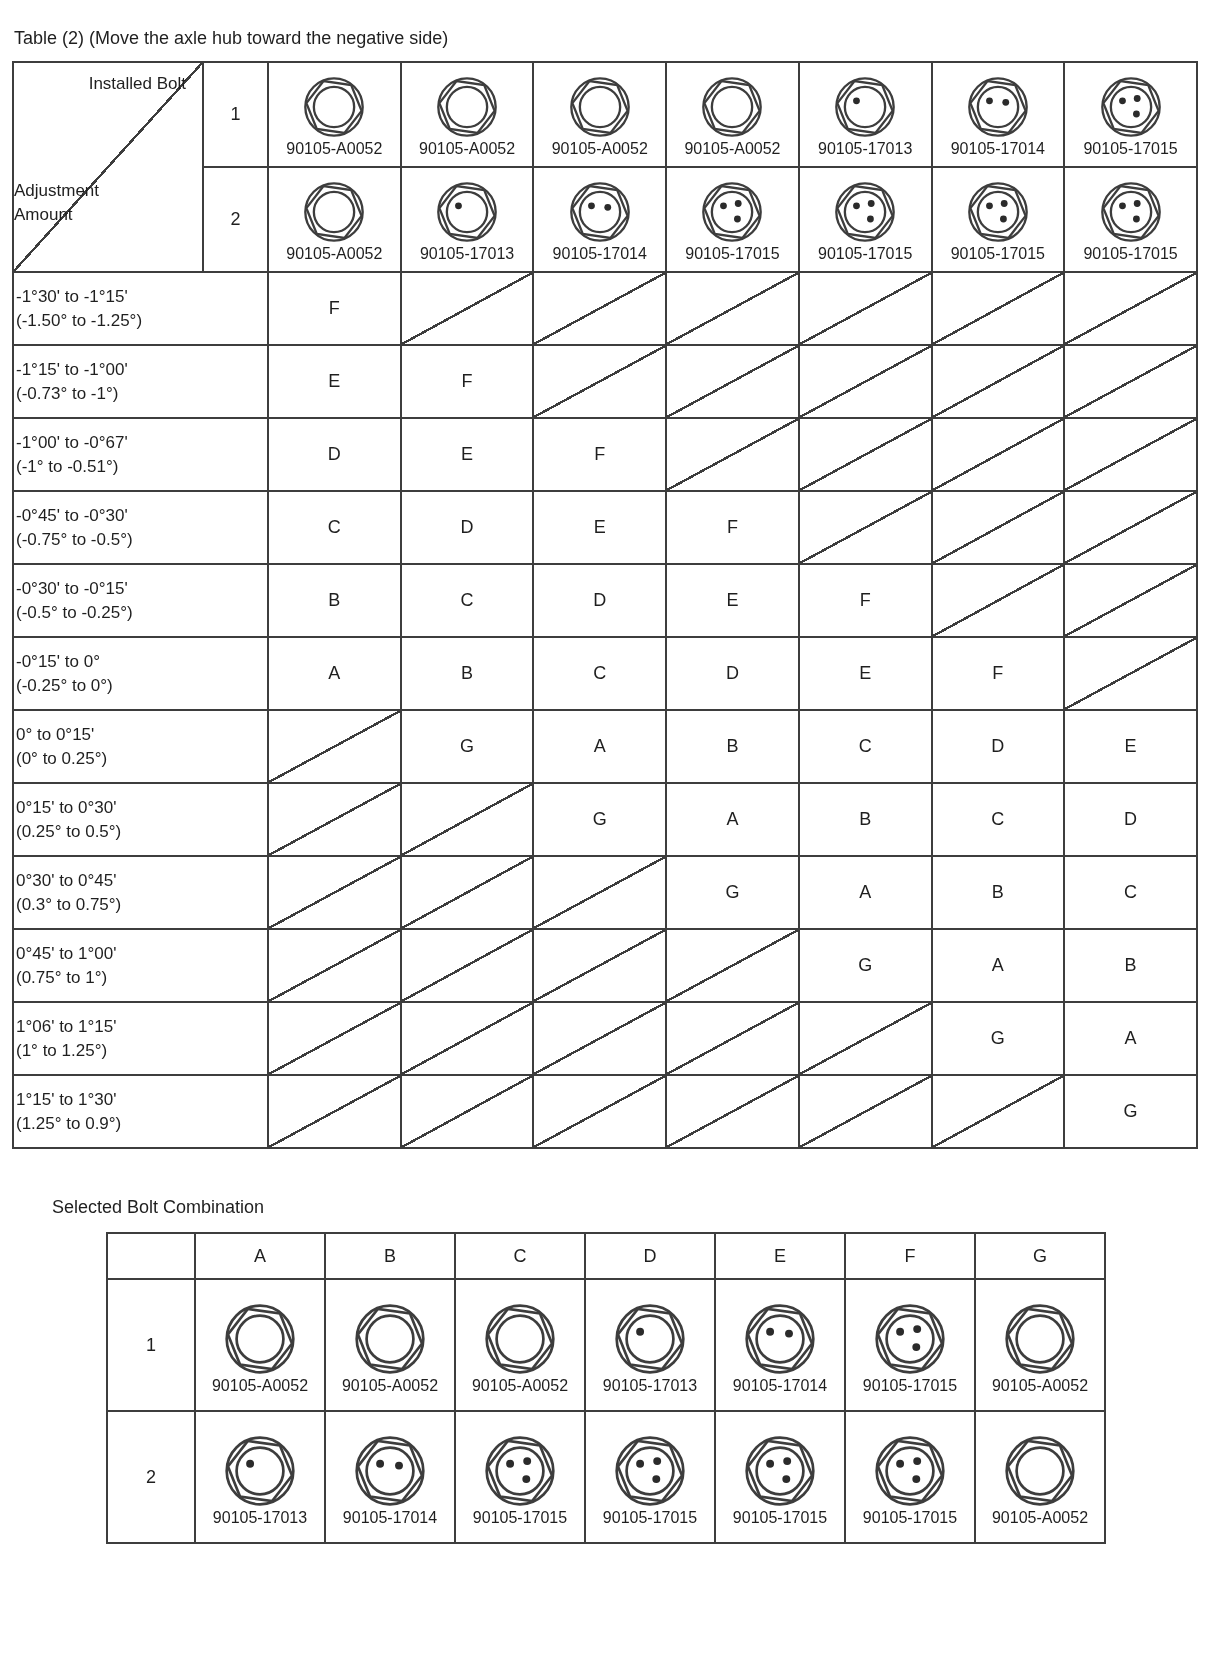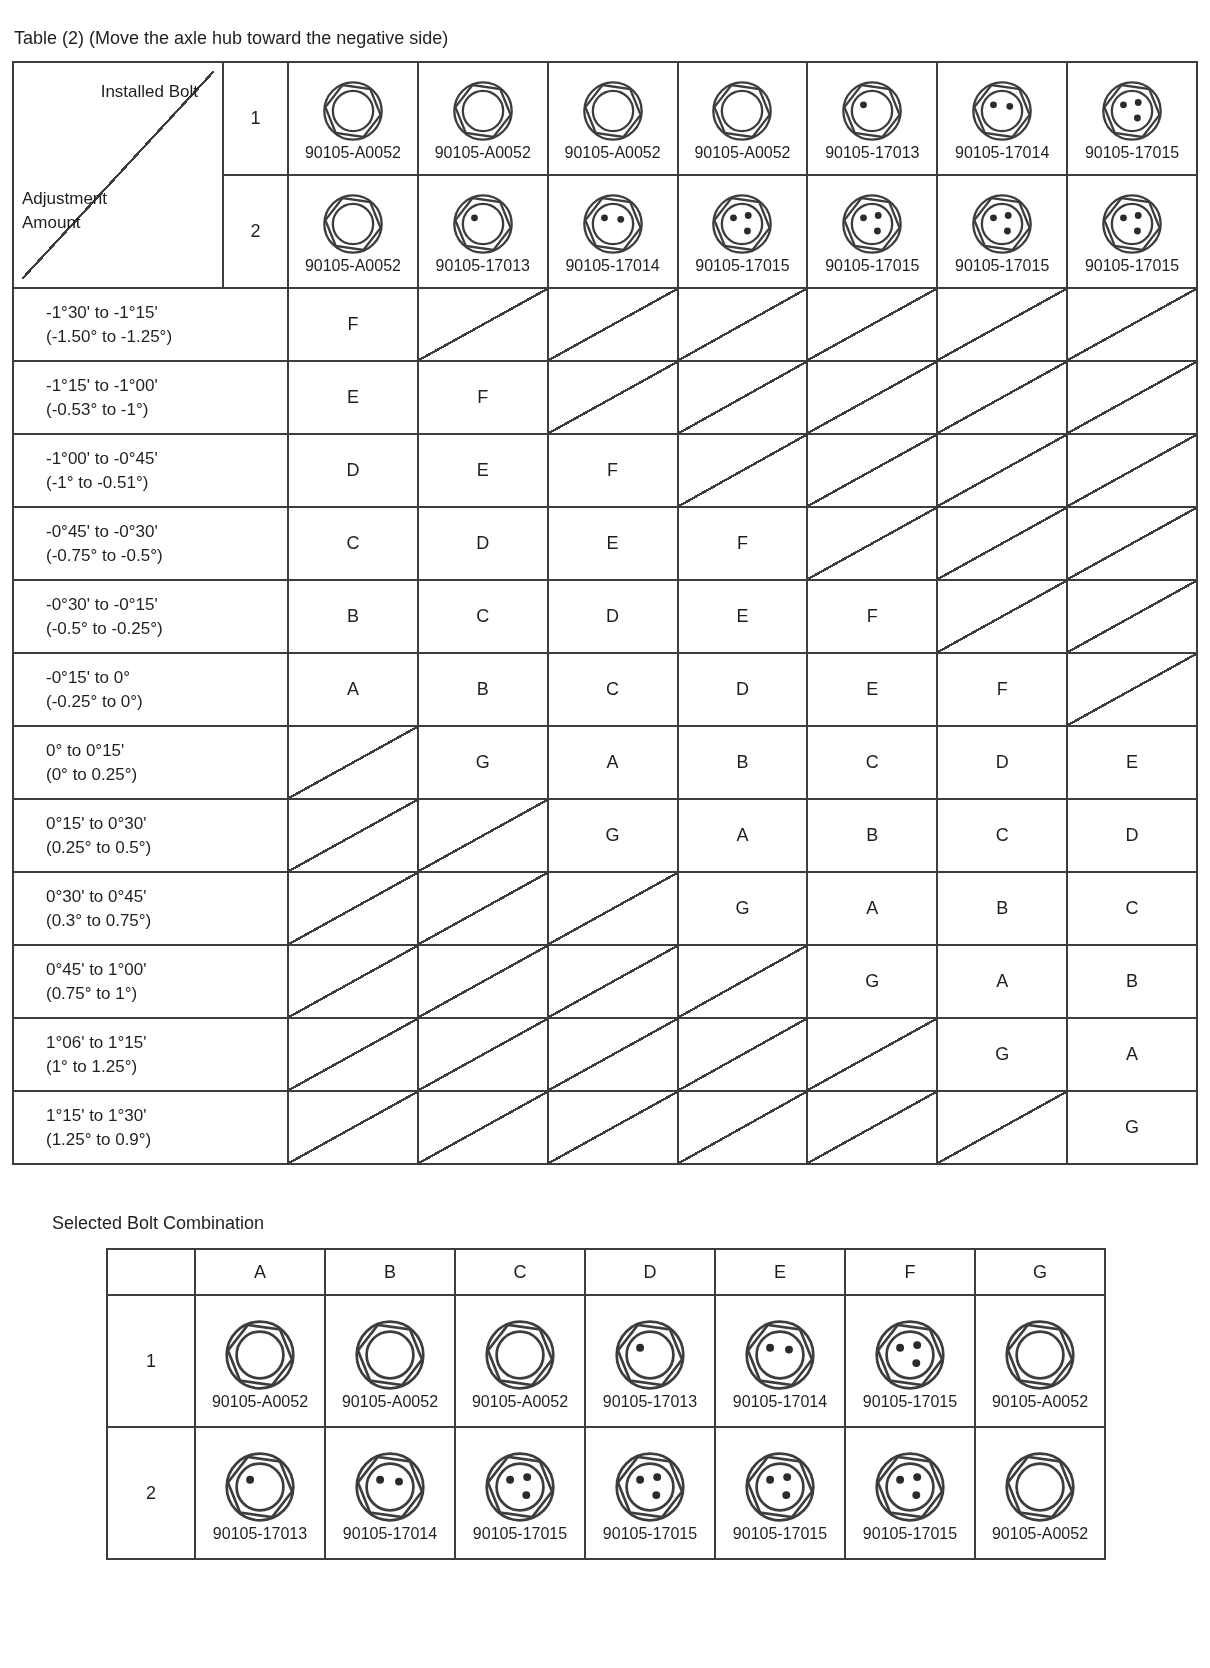--- a/index.html
+++ b/index.html
@@ -12,36 +12,36 @@
     position: relative;
   }
   .title {
     padding: 28px 0 0 14px;
     font-size: 18px;
   }
   table { border-collapse: collapse; table-layout: fixed; }
   td { border: 2px solid #3d3d3d; vertical-align: middle; }
 
   .main-table { margin: 12px 0 0 12px; width: 1186px; }
-  td.corner { width: 210px; padding: 8px; }
+  td.corner { width: 190px; padding: 0; }
   .corner-box {
     position: relative;
     width: 100%;
     height: 208px;
     background: linear-gradient(to bottom right,
       transparent calc(50% - 1.2px), #3d3d3d calc(50% - 1.2px),
       #3d3d3d calc(50% + 1.2px), transparent calc(50% + 1.2px));
   }
   .corner-top { position: absolute; top: 11px; right: 16px; font-size: 17px; }
   .corner-bottom { position: absolute; left: 0; top: 116px; font-size: 17px; line-height: 1.4; }
   td.idx { width: 65px; text-align: center; font-size: 18px; }
   td.boltcell { height: 104px; text-align: center; padding-top: 5px; }
   td.boltcell svg, td.combo-bolt svg { display: block; margin: 0 auto; }
   .part { font-size: 16px; margin-top: 2px; white-space: nowrap; text-align: center; }
-  td.rowlabel { height: 73px; padding-left: 32px; font-size: 17px; line-height: 1.4; }
+  td.rowlabel { height: 73px; padding-left: 2px; font-size: 17px; line-height: 1.4; }
   td.letter { text-align: center; font-size: 18px; }
   td.na {
     background: linear-gradient(to bottom right,
       transparent calc(50% - 1.2px), #3d3d3d calc(50% - 1.2px),
       #3d3d3d calc(50% + 1.2px), transparent calc(50% + 1.2px));
   }
 
   .subtitle { margin: 48px 0 0 52px; font-size: 18px; }
   .combo-table { margin: 14px 0 0 106px; width: 1000px; }
   td.combo-corner { width: 88px; height: 46px; }
@@ -213,33 +213,33 @@
         <td class="na"></td>
         <td class="na"></td>
         <td class="na"></td>
         <td class="na"></td>
         <td class="na"></td>
         <td class="na"></td>
       </tr>
       <tr>
         <td class="rowlabel" colspan="2">
           <div>-1°15' to -1°00'</div>
-          <div>(-0.53° to -1°)</div>
+          <div>(-0.73° to -1°)</div>
         </td>
         <td class="letter">E</td>
         <td class="letter">F</td>
         <td class="na"></td>
         <td class="na"></td>
         <td class="na"></td>
         <td class="na"></td>
         <td class="na"></td>
       </tr>
       <tr>
         <td class="rowlabel" colspan="2">
-          <div>-1°00' to -0°45'</div>
+          <div>-1°00' to -0°67'</div>
           <div>(-1° to -0.51°)</div>
         </td>
         <td class="letter">D</td>
         <td class="letter">E</td>
         <td class="letter">F</td>
         <td class="na"></td>
         <td class="na"></td>
         <td class="na"></td>
         <td class="na"></td>
       </tr>

